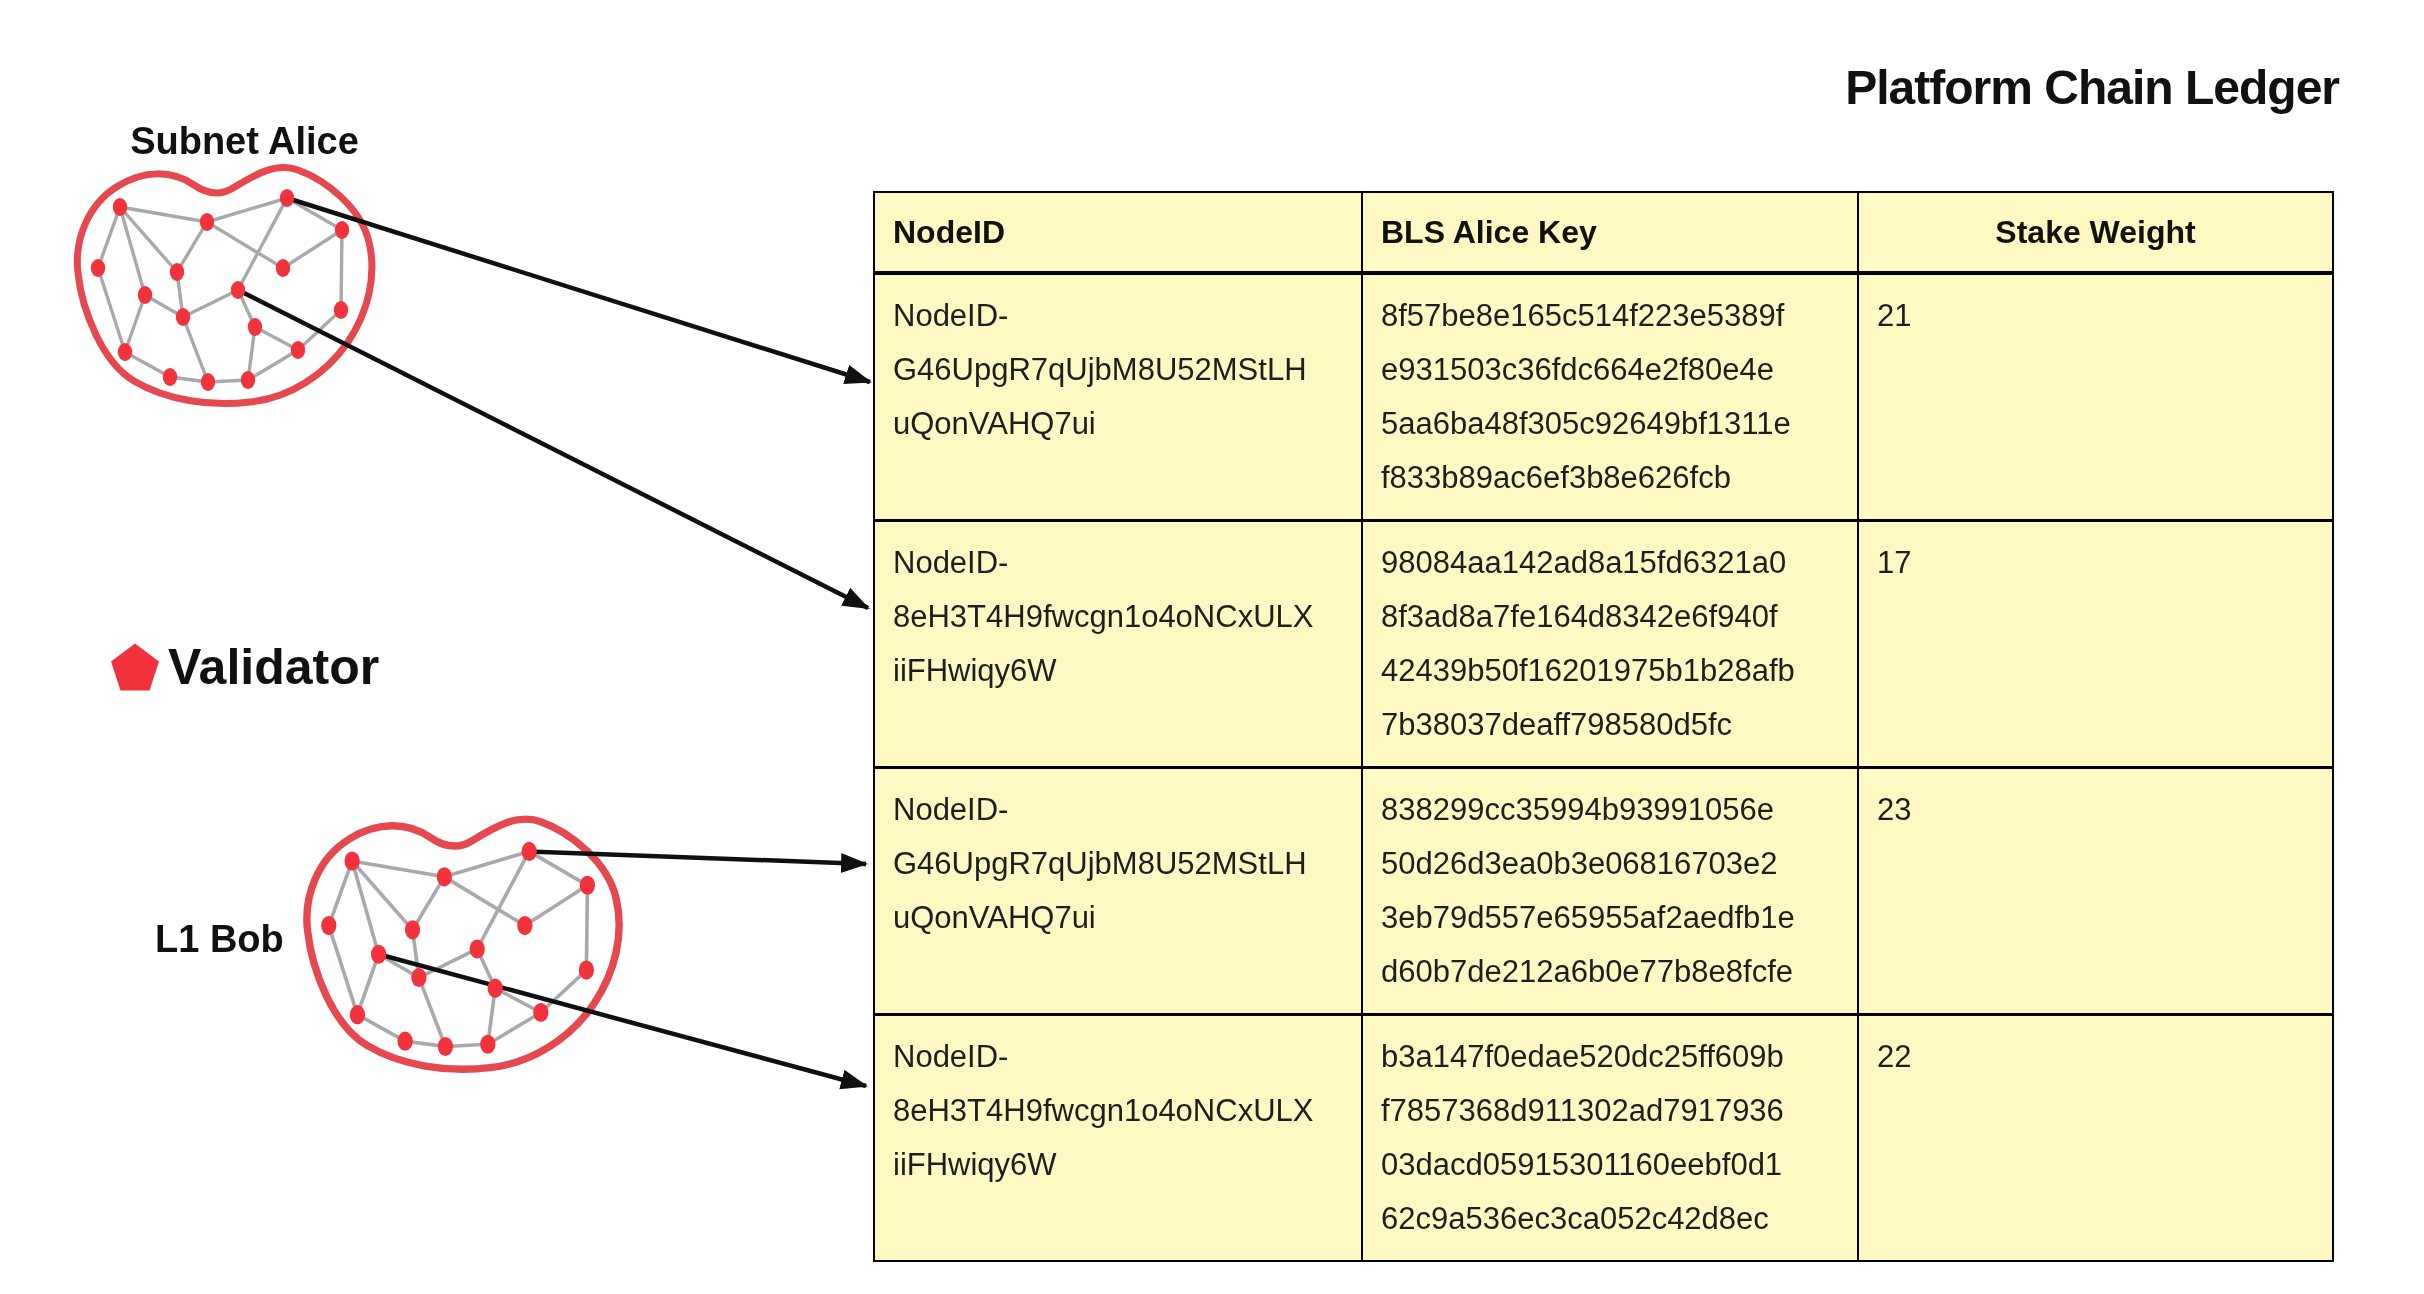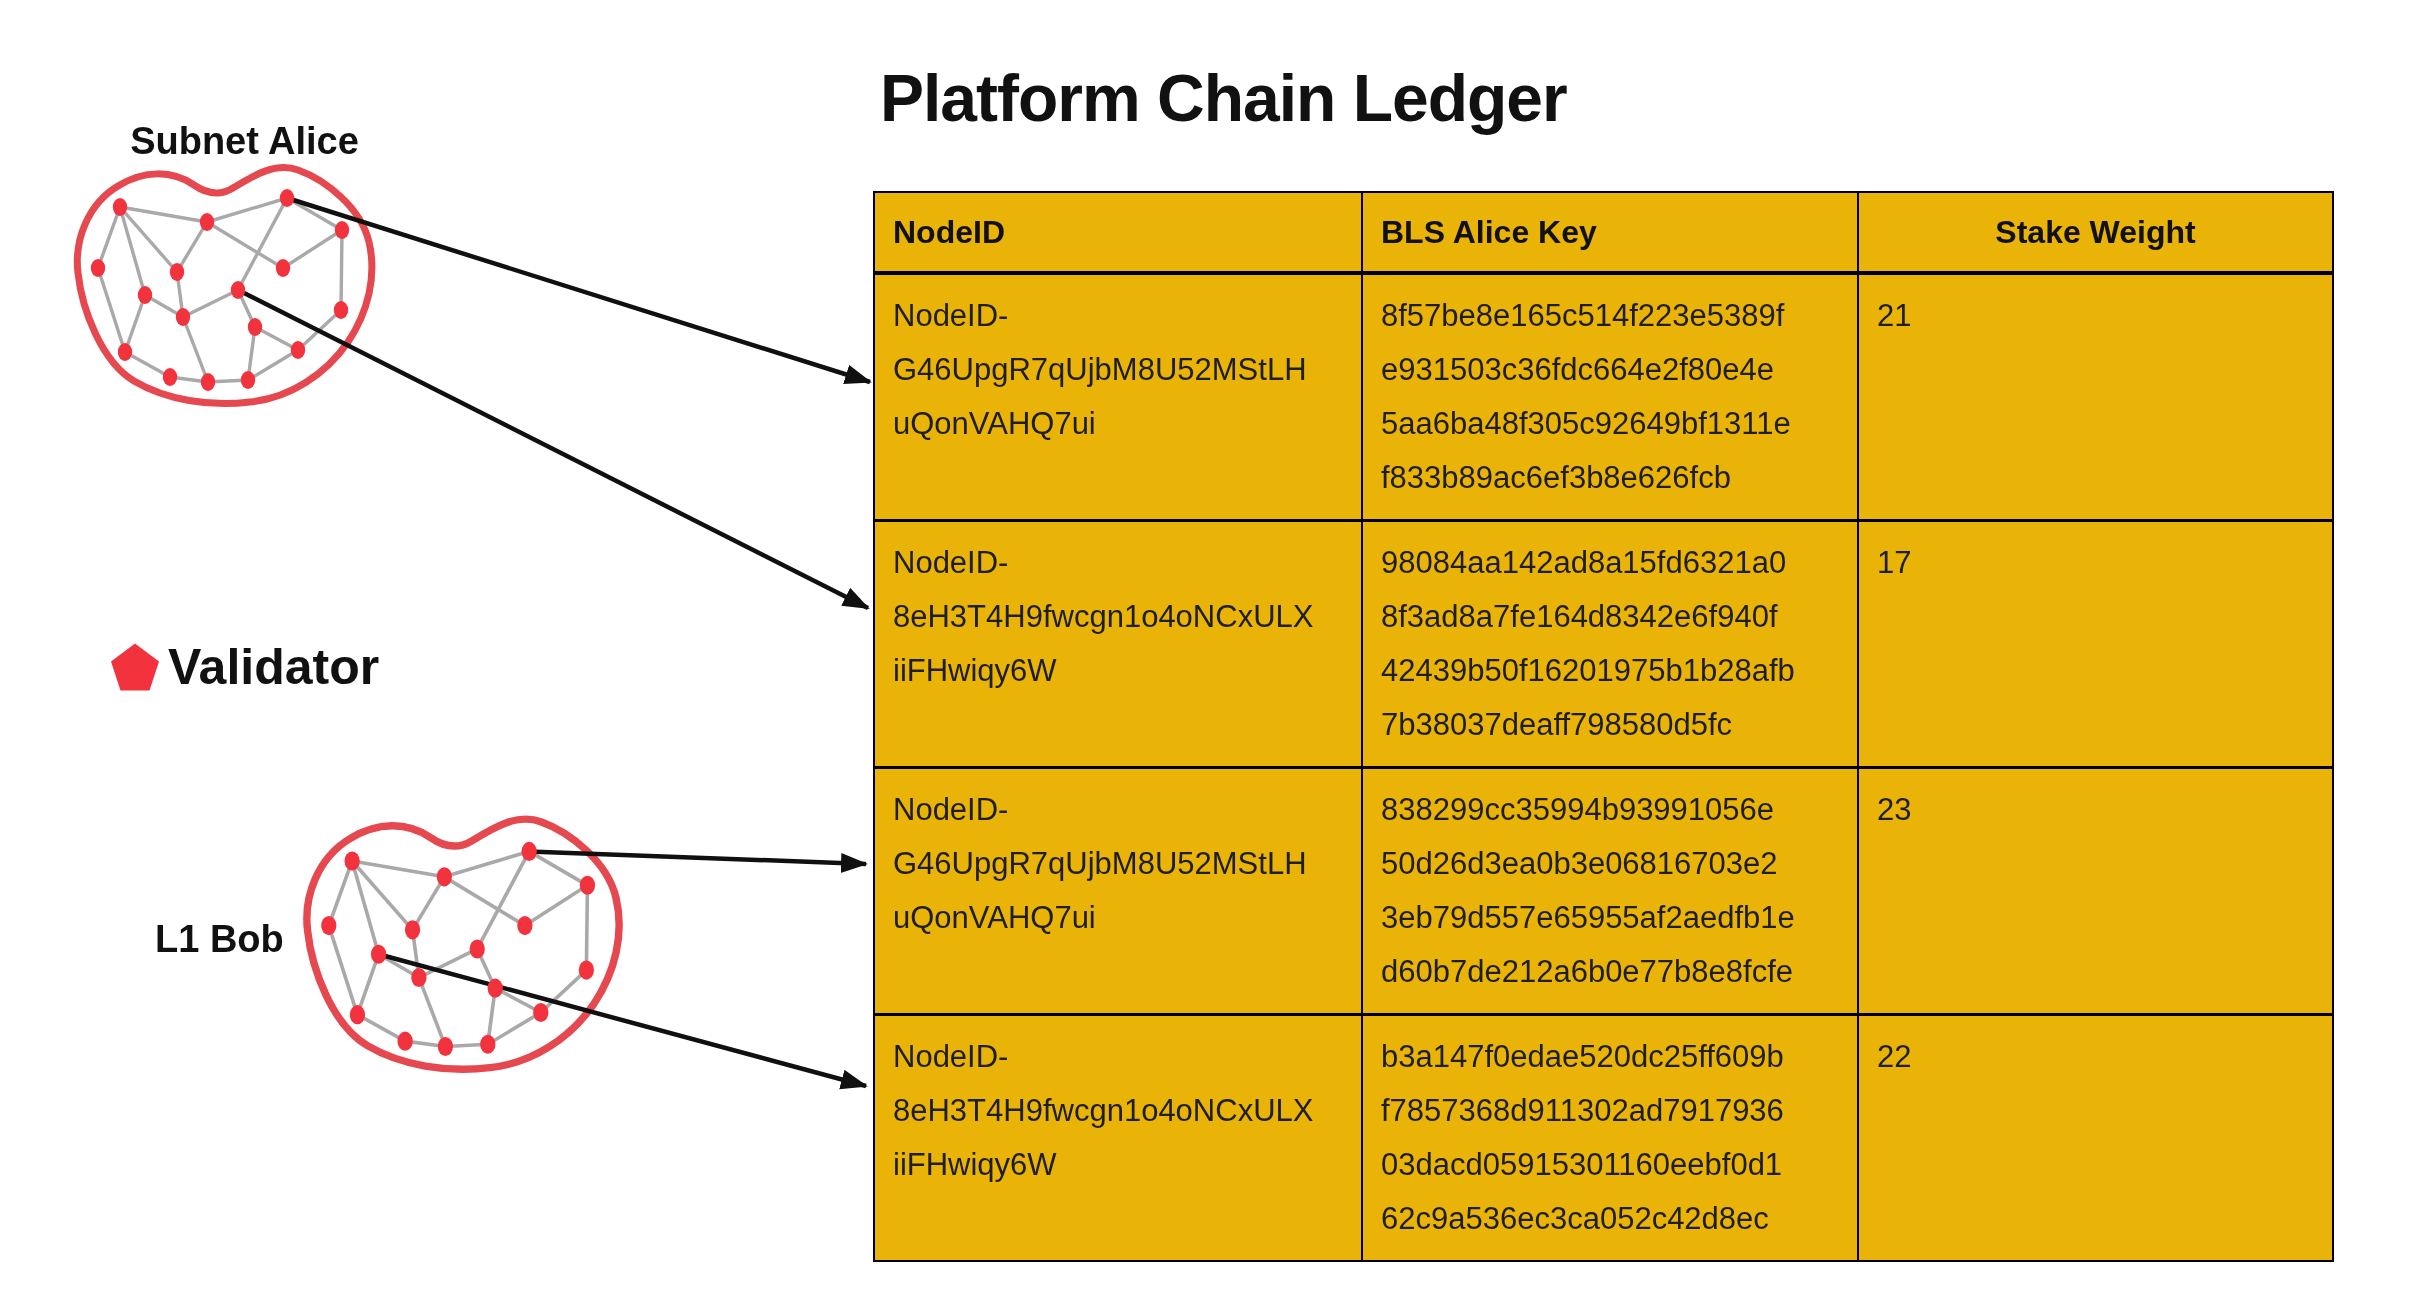--- a/index.html
+++ b/index.html
@@ -2,39 +2,39 @@
 <html style="--red: #f2333e; --blob-red: #e5484e; --edge-gray: #a9a9a9; --arrow-black: #101010; --ink: #111111; --cell-text: #1e1e1e;"><head>
 <meta charset="utf-8">
 <style>
   html,body{margin:0;padding:0;background:#ffffff;}
   .canvas{
     position:relative;width:2424px;height:1294px;background:#ffffff;overflow:hidden;
     font-family:"Liberation Sans","DejaVu Sans",sans-serif;color:var(--ink,#111);
   }
   #art{position:absolute;left:0;top:0;width:2424px;height:1294px;}
   .page-title{
-    position:absolute;left:880px;top:60px;width:1459px;text-align:left;
-    font-size:66px;font-weight:bold;letter-spacing:-1px;color:var(--ink,#111);white-space:nowrap;
+    position:absolute;left:880px;top:60px;width:1459px;text-align:right;
+    font-size:48px;font-weight:bold;letter-spacing:-1px;color:var(--ink,#111);white-space:nowrap;
   }
   .subnet-label{
     position:absolute;left:62px;top:100px;width:365px;text-align:center;
     font-size:38px;font-weight:bold;color:var(--ink,#111);white-space:nowrap;margin-top:20px;
   }
   .l1-label{
     position:absolute;left:155px;top:918px;font-size:38px;font-weight:bold;
     color:var(--ink,#111);white-space:nowrap;
   }
   .legend{
     position:absolute;left:110px;top:638px;display:flex;align-items:center;gap:8px;
   }
   .legend svg{display:block;}
   .legend-label{font-size:50px;font-weight:bold;color:var(--ink,#111);white-space:nowrap;}
   table.ledger{
     position:absolute;left:873px;top:191px;width:1459px;
-    border-collapse:collapse;table-layout:fixed;background:#eab308;
+    border-collapse:collapse;table-layout:fixed;background:#fef9c3;
   }
   .ledger col.c1{width:488px;}
   .ledger col.c2{width:496px;}
   .ledger col.c3{width:475px;}
   .ledger th,.ledger td{border:2px solid #000;}
   .ledger thead th{
     height:78px;font-size:32px;font-weight:bold;text-align:left;
     padding:0 10px 0 18px;border-bottom:4px solid #000;color:var(--ink,#111);
   }
   .ledger thead th.center{text-align:center;padding:0;}

